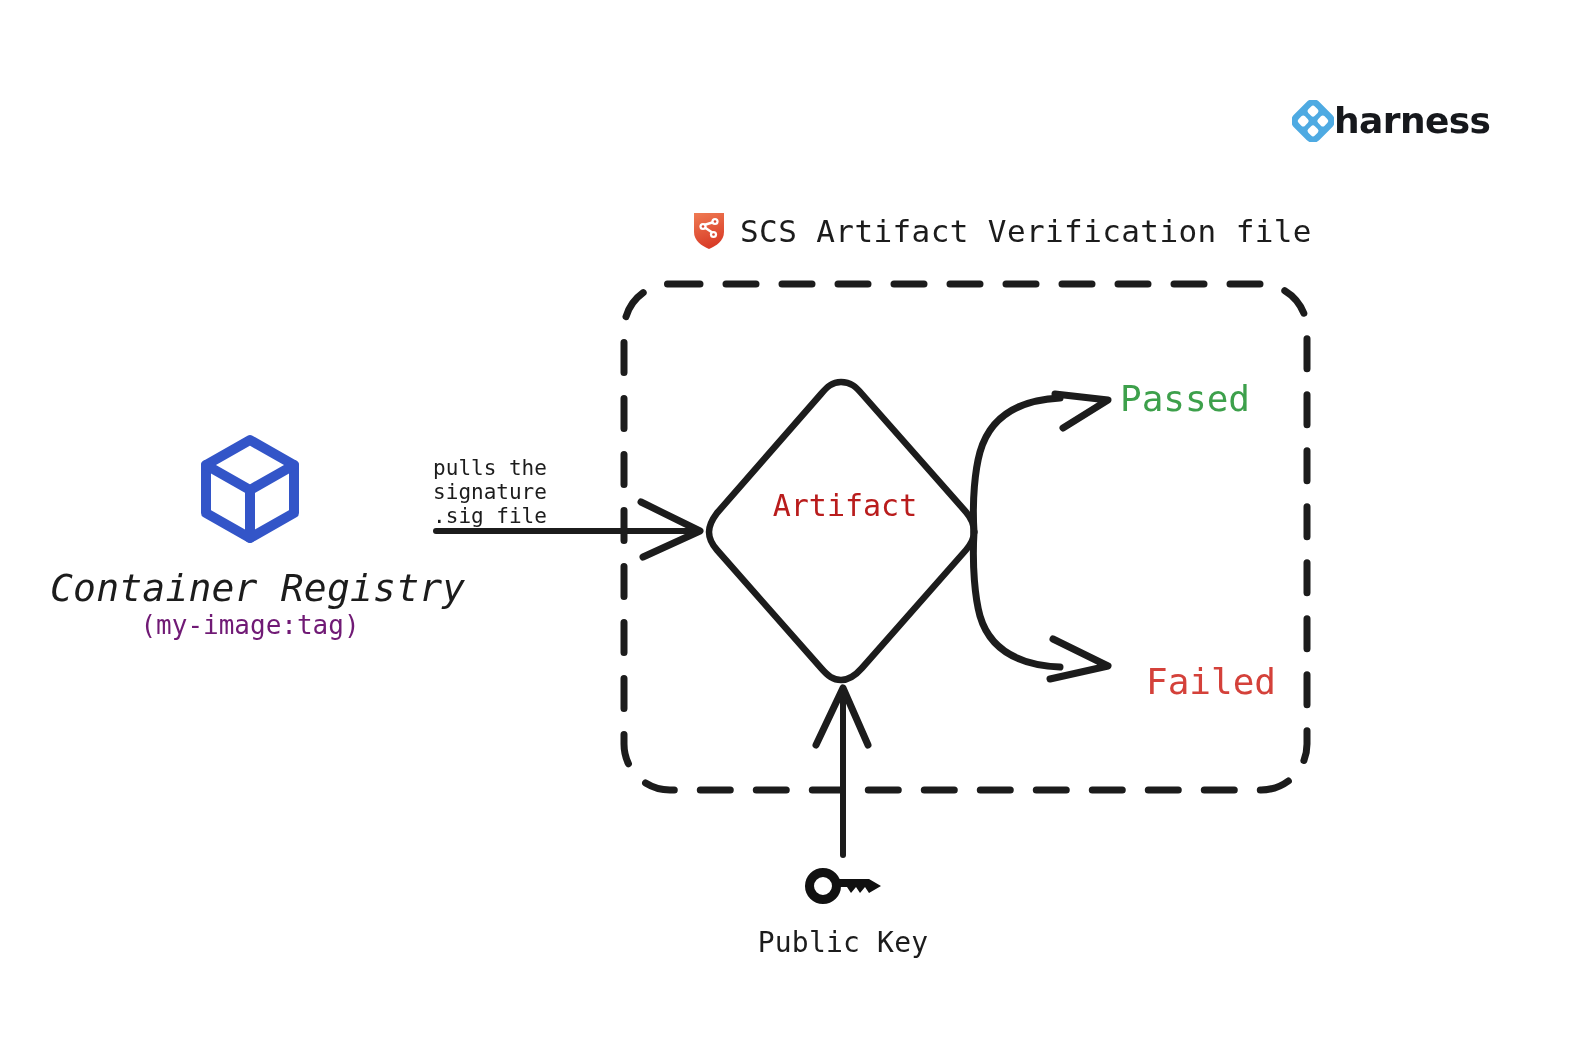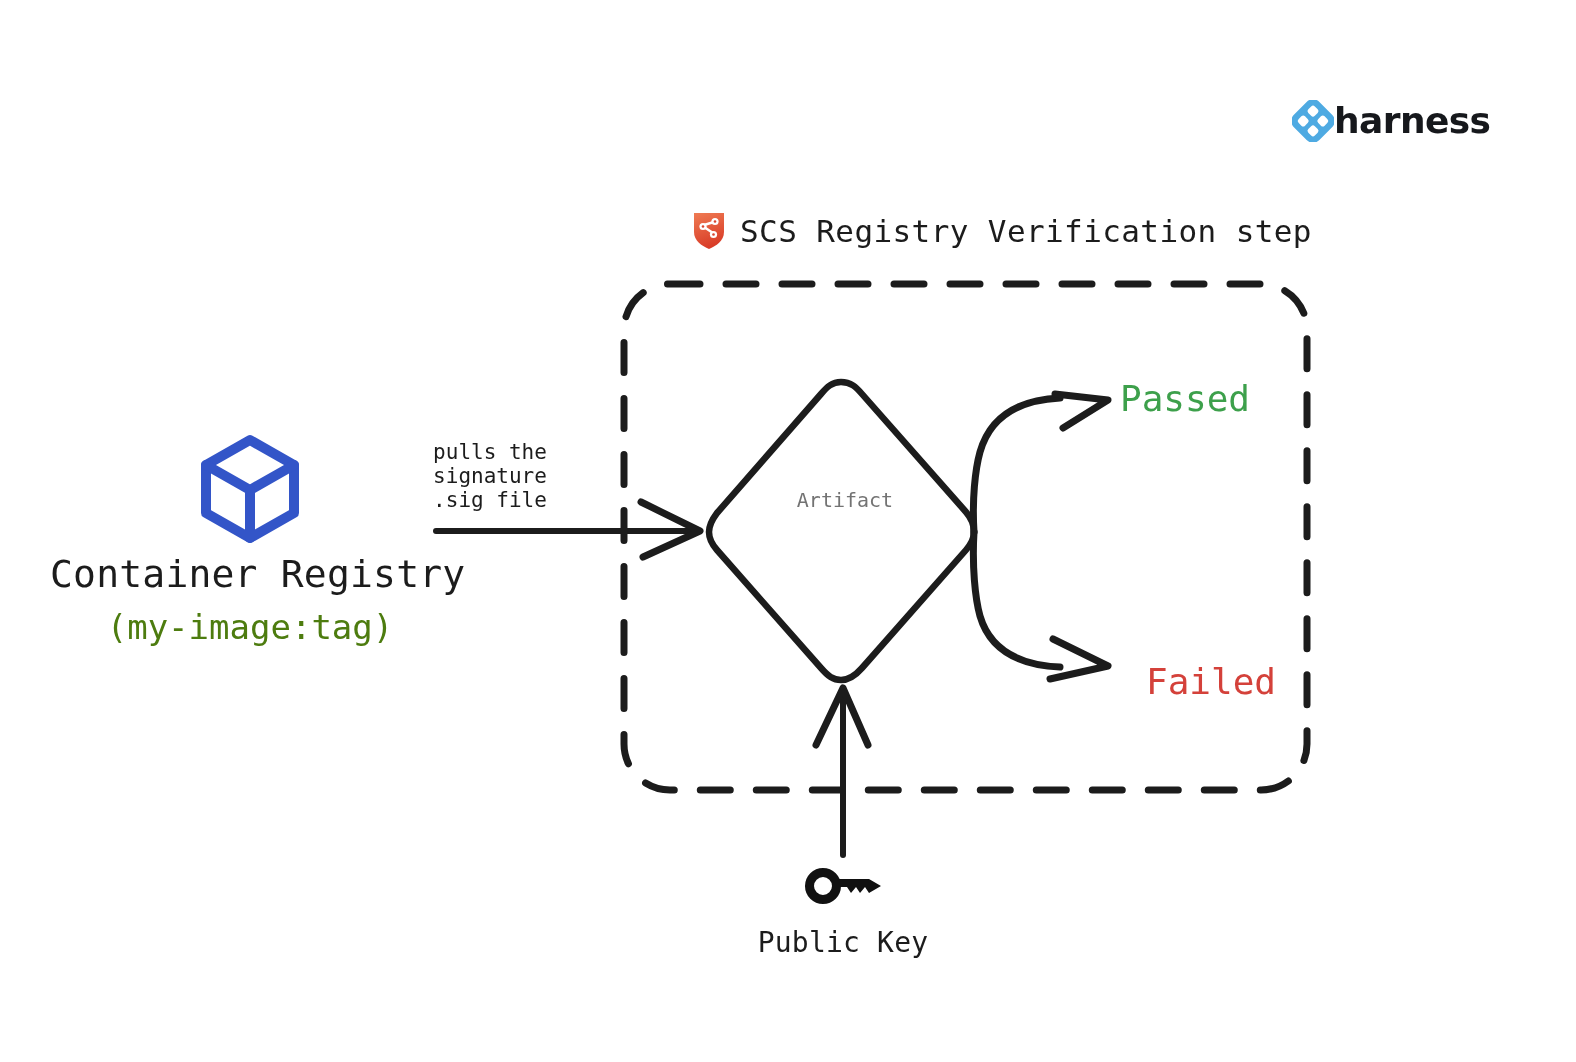--- a/index.html
+++ b/index.html
@@ -60,53 +60,55 @@
 
   
   #registry-group {
     position: absolute;
     left: 50px;
     top: 430px;
     width: 400px;
     text-align: center;
   }
   #registry-title {
+    margin-top: 14px;
     font-size: 38px;
     color: #1c1c1c;
     letter-spacing: 0.2px;
     white-space: pre;
+    font-style: italic;
   }
   #registry-subtitle {
-    margin-top: 11px;
-    font-size: 34px;
-    color: #4d7c0f;
+    margin-top: 0;
+    font-size: 26px;
+    color: #701a75;
     white-space: pre;
   }
 
   
   #edge-label {
     position: absolute;
     left: 370px;
-    top: 440px;
+    top: 456px;
     width: 240px;
     text-align: center;
     font-size: 21px;
     color: #1c1c1c;
   }
   #edge-label .l2 { display: block; }
 
   
   #diamond-text {
     position: absolute;
     left: 700px;
     top: 488px;
     width: 290px;
     text-align: center;
-    font-size: 20px;
-    color: #737373;
+    font-size: 30px;
+    color: #b91c1c;
   }
   #diamond-text span { display: block; line-height: 1.2; }
 
   
   #outcome-passed {
     position: absolute;
     left: 1120px;
     top: 378px;
     font-size: 36px;
     color: #3da04b;
@@ -210,21 +212,21 @@
         <line x1="12" y1="14" x2="22" y2="11"></line>
         <line x1="12" y1="16" x2="21" y2="22"></line>
       </g>
       <circle cx="23" cy="10.5" r="3.6" fill="#ffffff"></circle>
       <circle cx="11" cy="15.5" r="3.6" fill="#ffffff"></circle>
       <circle cx="21.5" cy="23.5" r="3.6" fill="#ffffff"></circle>
       <circle cx="23" cy="10.5" r="1.3" fill="#d9452f"></circle>
       <circle cx="11" cy="15.5" r="1.3" fill="#d9452f"></circle>
       <circle cx="21.5" cy="23.5" r="1.3" fill="#d9452f"></circle>
     </svg>
-    <div id="step-title-text">SCS Registry Verification step</div>
+    <div id="step-title-text">SCS Artifact Verification file</div>
   </div>
 
   <div id="registry-group">
     <svg width="118" height="118" viewBox="0 0 118 118">
       <g fill="none" stroke="#3355c8" stroke-width="10" stroke-linejoin="round" stroke-linecap="round">
         <path d="M59 10 L103 35 L103 83 L59 108 L15 83 L15 35 Z"></path>
         <path d="M15 35 L59 60 L103 35"></path>
         <path d="M59 60 L59 108"></path>
       </g>
     </svg>

